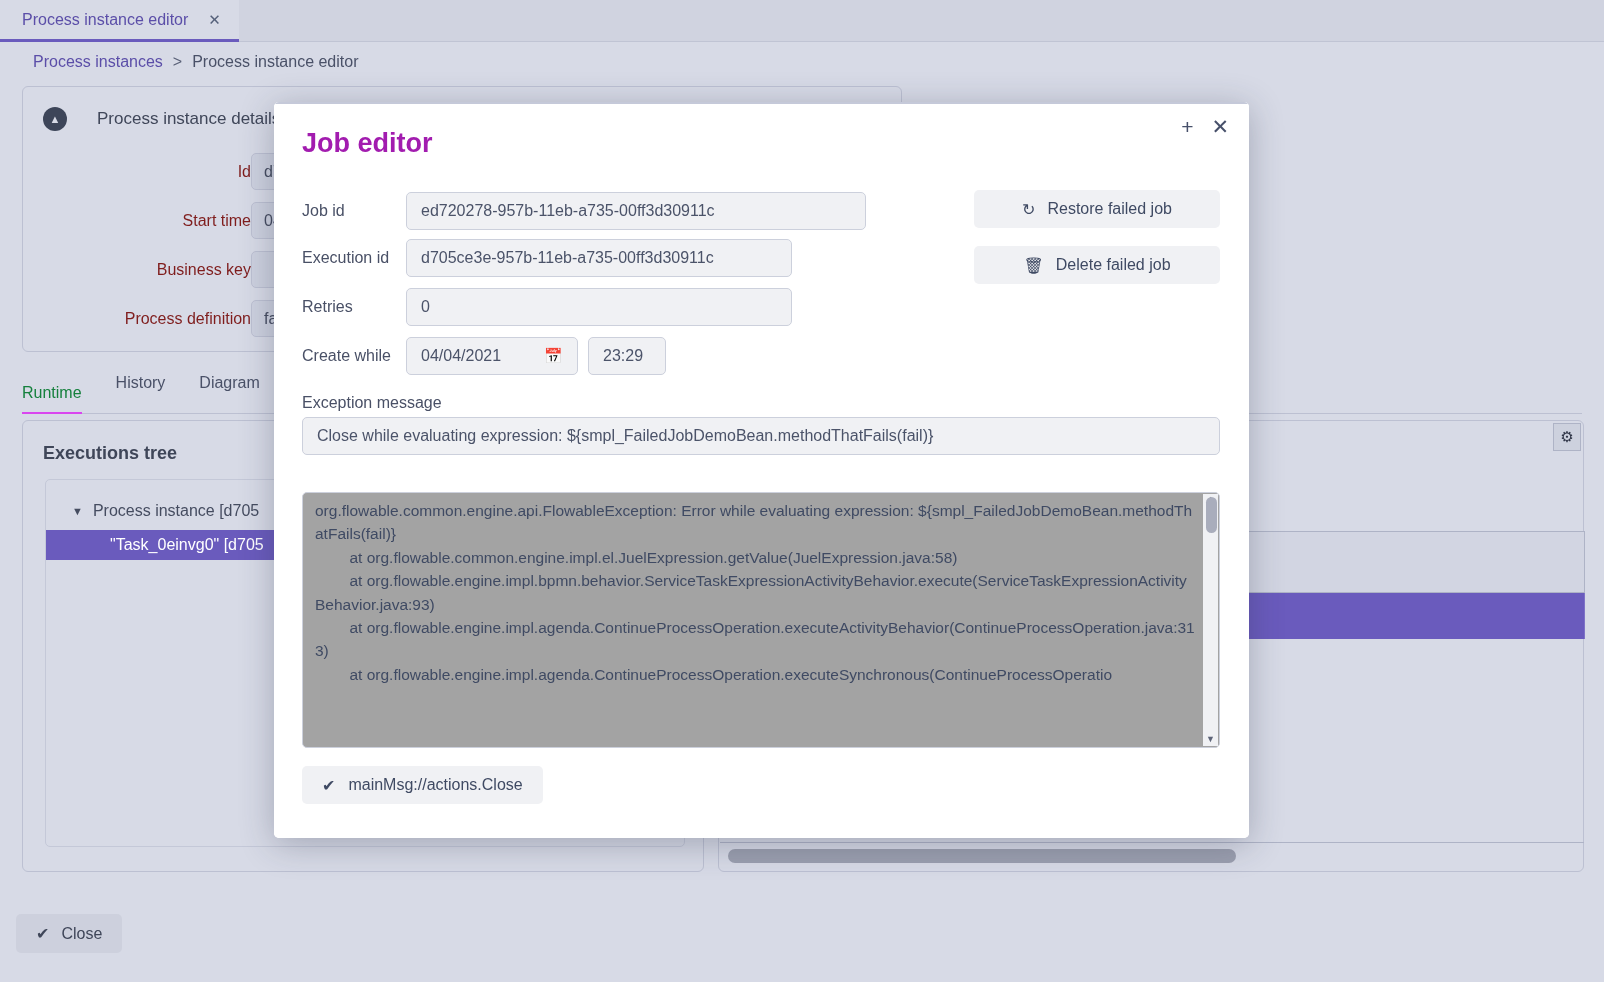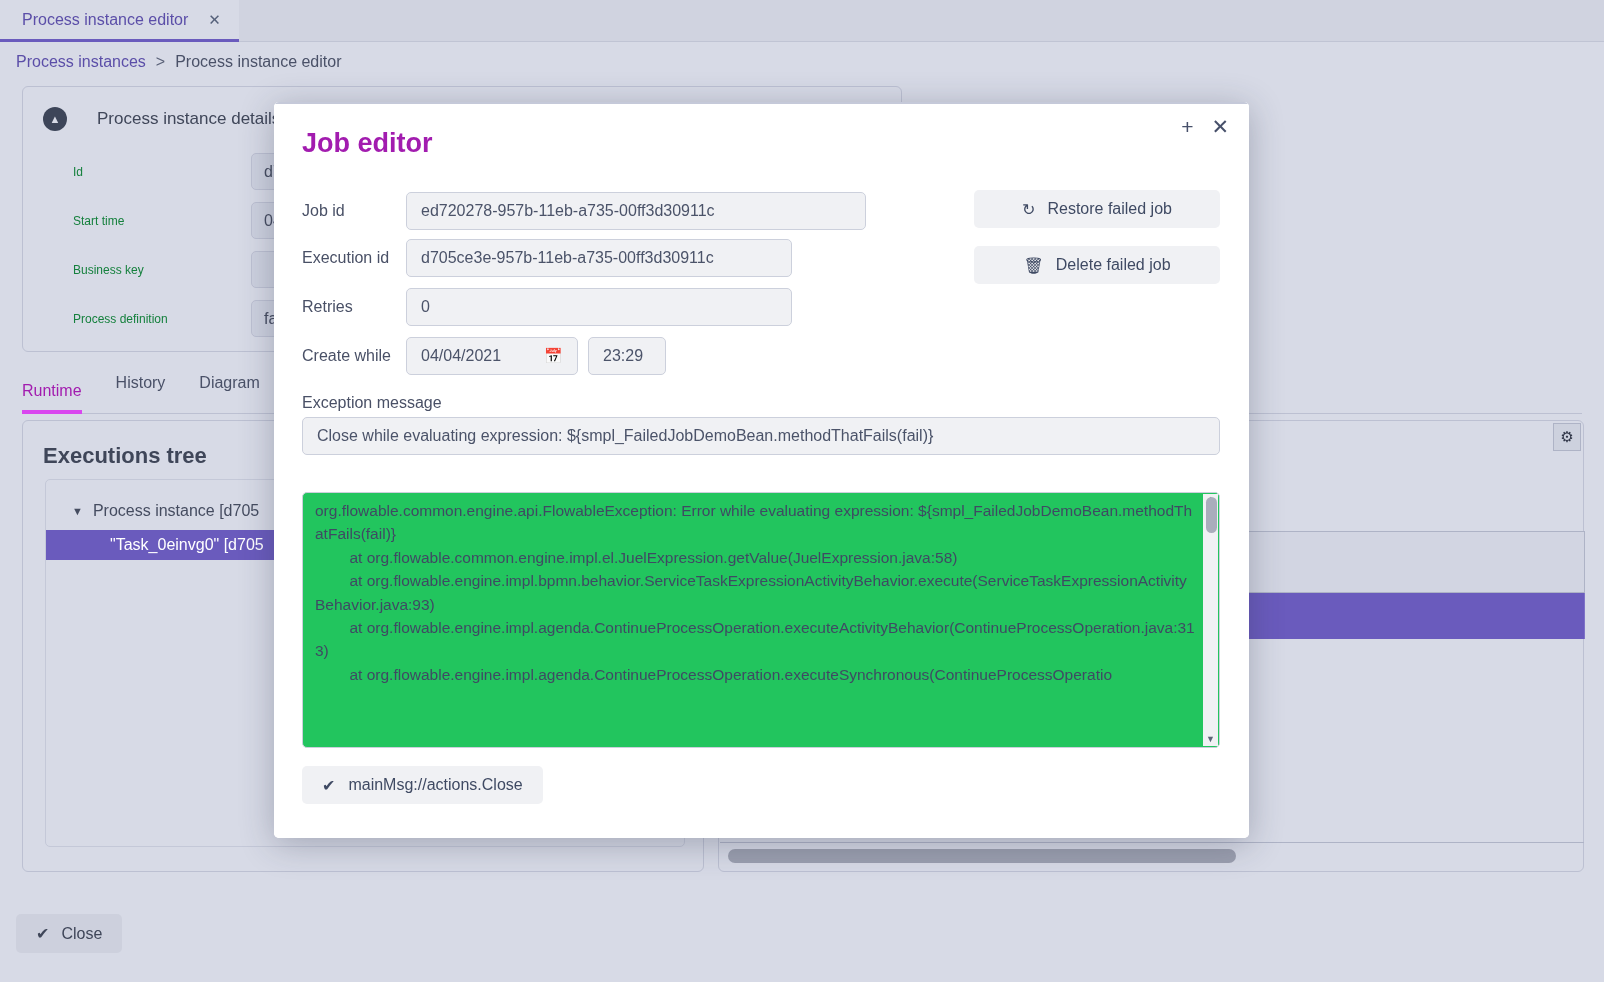--- a/index.html
+++ b/index.html
@@ -24,21 +24,21 @@
     position: absolute; left: 0; top: 0; height: 42px;
     padding: 0 18px 0 22px;
     display: flex; align-items: center; gap: 20px;
     background: #d7dae6;
     border-bottom: 3px solid #6a5bbd;
   }
   .tab-active .tab-label { font-size: 16px; color: #5b4ea8; }
   .tab-active .tab-close { font-size: 15px; color: #55607a; cursor: pointer; line-height: 1; }
 
   .breadcrumb {
-    position: absolute; left: 16px; top: 53px;
+    position: absolute; left: 33px; top: 53px;
     display: flex; align-items: center; gap: 10px;
     font-size: 16px;
   }
   .crumb-link { color: #5b4ea8; cursor: pointer; }
   .crumb-sep { color: #596077; }
   .crumb-cur { color: #4a5168; }
 
   .panel {
     position: absolute;
     border: 1px solid #bcc0d2;
@@ -53,38 +53,38 @@
   }
   .collapse-icon {
     width: 24px; height: 24px; border-radius: 50%;
     background: #3d4559; color: #d7dae6;
     display: flex; align-items: center; justify-content: center;
     font-size: 11px; cursor: pointer;
   }
   .details-title { font-size: 17px; color: #3f4659; }
 
   .frow { position: absolute; display: flex; align-items: center; }
-  .flabel { font-size: 12px; color: #15803d; }
+  .flabel { font-size: 16px; color: #7f1d1d; text-align: right; }
   .finput {
     height: 37px; border: 1px solid #bcc0d2; border-radius: 5px;
     background: #cdd1df; display: flex; align-items: center;
     padding: 0 12px; font-size: 16px; color: #454c60;
     overflow: hidden; white-space: nowrap;
   }
 
   .tabs2 {
     position: absolute; left: 22px; top: 374px;
     display: flex; align-items: flex-end; gap: 34px;
     border-bottom: 1px solid #bcc0d2; width: 1560px; padding-bottom: 11px;
   }
   .tab2 { font-size: 16px; color: #4a5168; cursor: pointer; padding-bottom: 10px; }
-  .tab2.sel { color: #a21caf; border-bottom: 4px solid #d946ef; margin-bottom: -12px; }
+  .tab2.sel { color: #15803d; border-bottom: 2px solid #d946ef; margin-bottom: -12px; }
 
   #exec-panel { left: 22px; top: 420px; width: 682px; height: 452px; }
-  .exec-title { position: absolute; left: 20px; top: 22px; font-size: 22px; color: #3f4659; font-weight: bold; }
+  .exec-title { position: absolute; left: 20px; top: 22px; font-size: 18px; color: #3f4659; font-weight: bold; }
   #exec-inner {
     position: absolute; left: 22px; top: 58px; width: 640px; height: 368px;
     border: 1px solid #c4c8d8; border-radius: 5px;
   }
   .tree-row { position: absolute; height: 30px; display: flex; align-items: center; font-size: 16px; }
   .tree-row.root { left: 26px; top: 16px; color: #454c60; gap: 10px; }
   .tree-caret { font-size: 11px; color: #454c60; }
   .tree-row.sel {
     left: 0; top: 50px; width: 640px; background: #6a5bbd; color: #ffffff;
     padding-left: 64px;
@@ -152,21 +152,21 @@
     background: #f0f1f4; border: none; border-radius: 5px;
     display: flex; align-items: center; justify-content: center; gap: 12px;
     font-size: 16px; color: #3f4a63; cursor: pointer;
     font-family: "Liberation Sans", sans-serif;
   }
   .stack-label { position: absolute; left: 28px; top: 470px; font-size: 16px; color: #495066; }
   .exc-label   { position: absolute; left: 28px; top: 292px; font-size: 16px; color: #495066; }
 
   #stack-box {
     position: absolute; left: 28px; top: 390px; width: 918px; height: 256px;
-    border: 1px solid #ccd0dc; border-radius: 5px; background: #22c55e;
+    border: 1px solid #ccd0dc; border-radius: 5px; background: #a3a3a3;
     overflow: hidden;
   }
   #stack-text {
     position: absolute; left: 12px; top: 6px; width: 880px;
     font-size: 15.5px; line-height: 23.4px; color: #3f4a63;
     white-space: pre-wrap; word-break: break-all;
   }
   .vscroll-track {
     position: absolute; right: 1px; top: 1px; width: 15px; height: 252px;
     background: #f0f1f4; display: flex; flex-direction: column;

